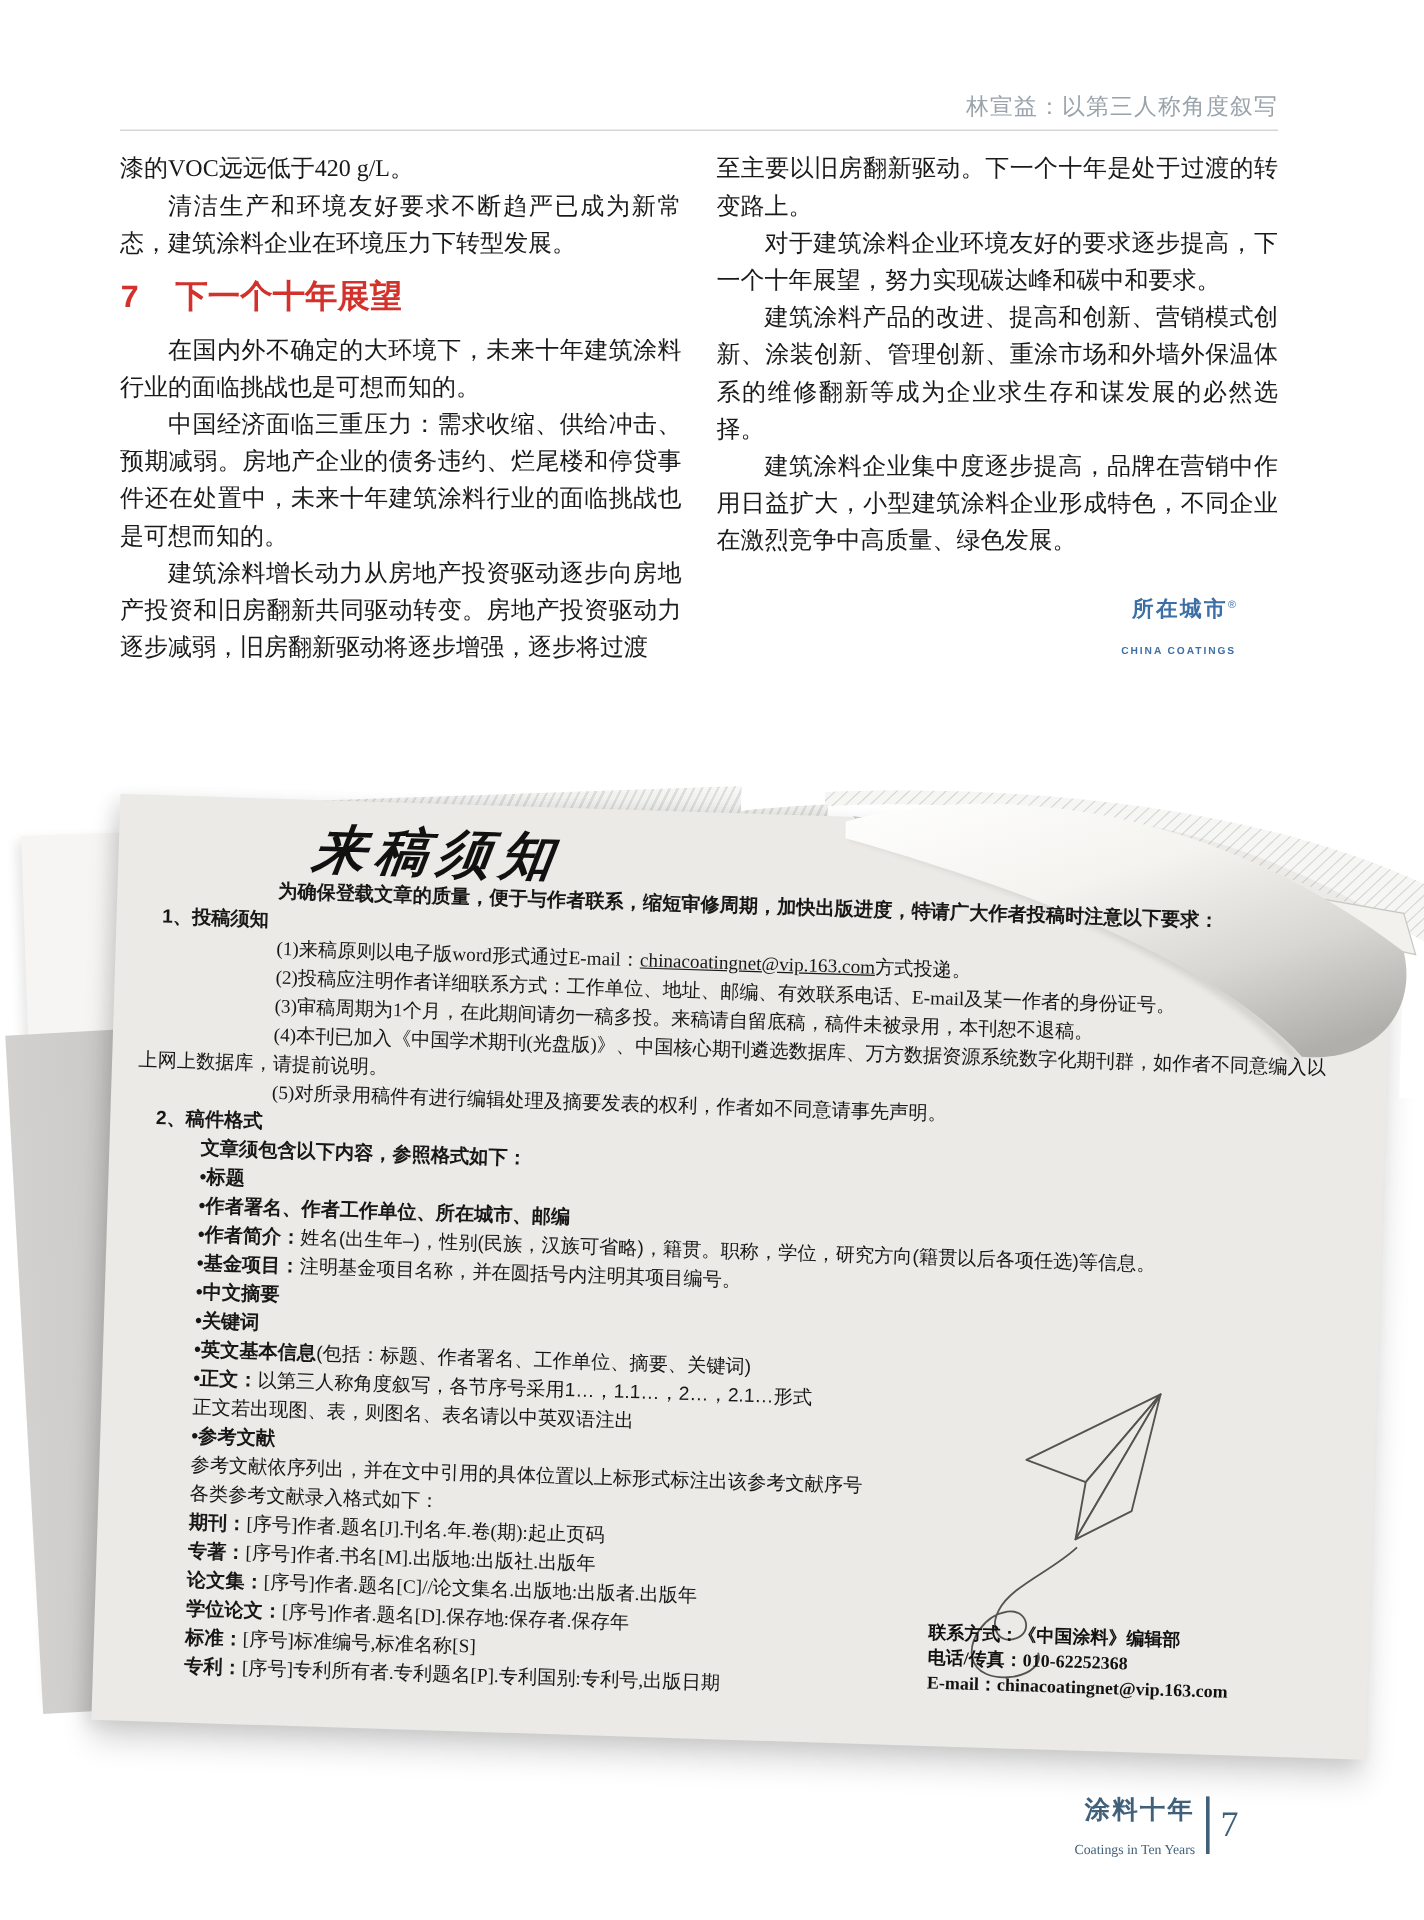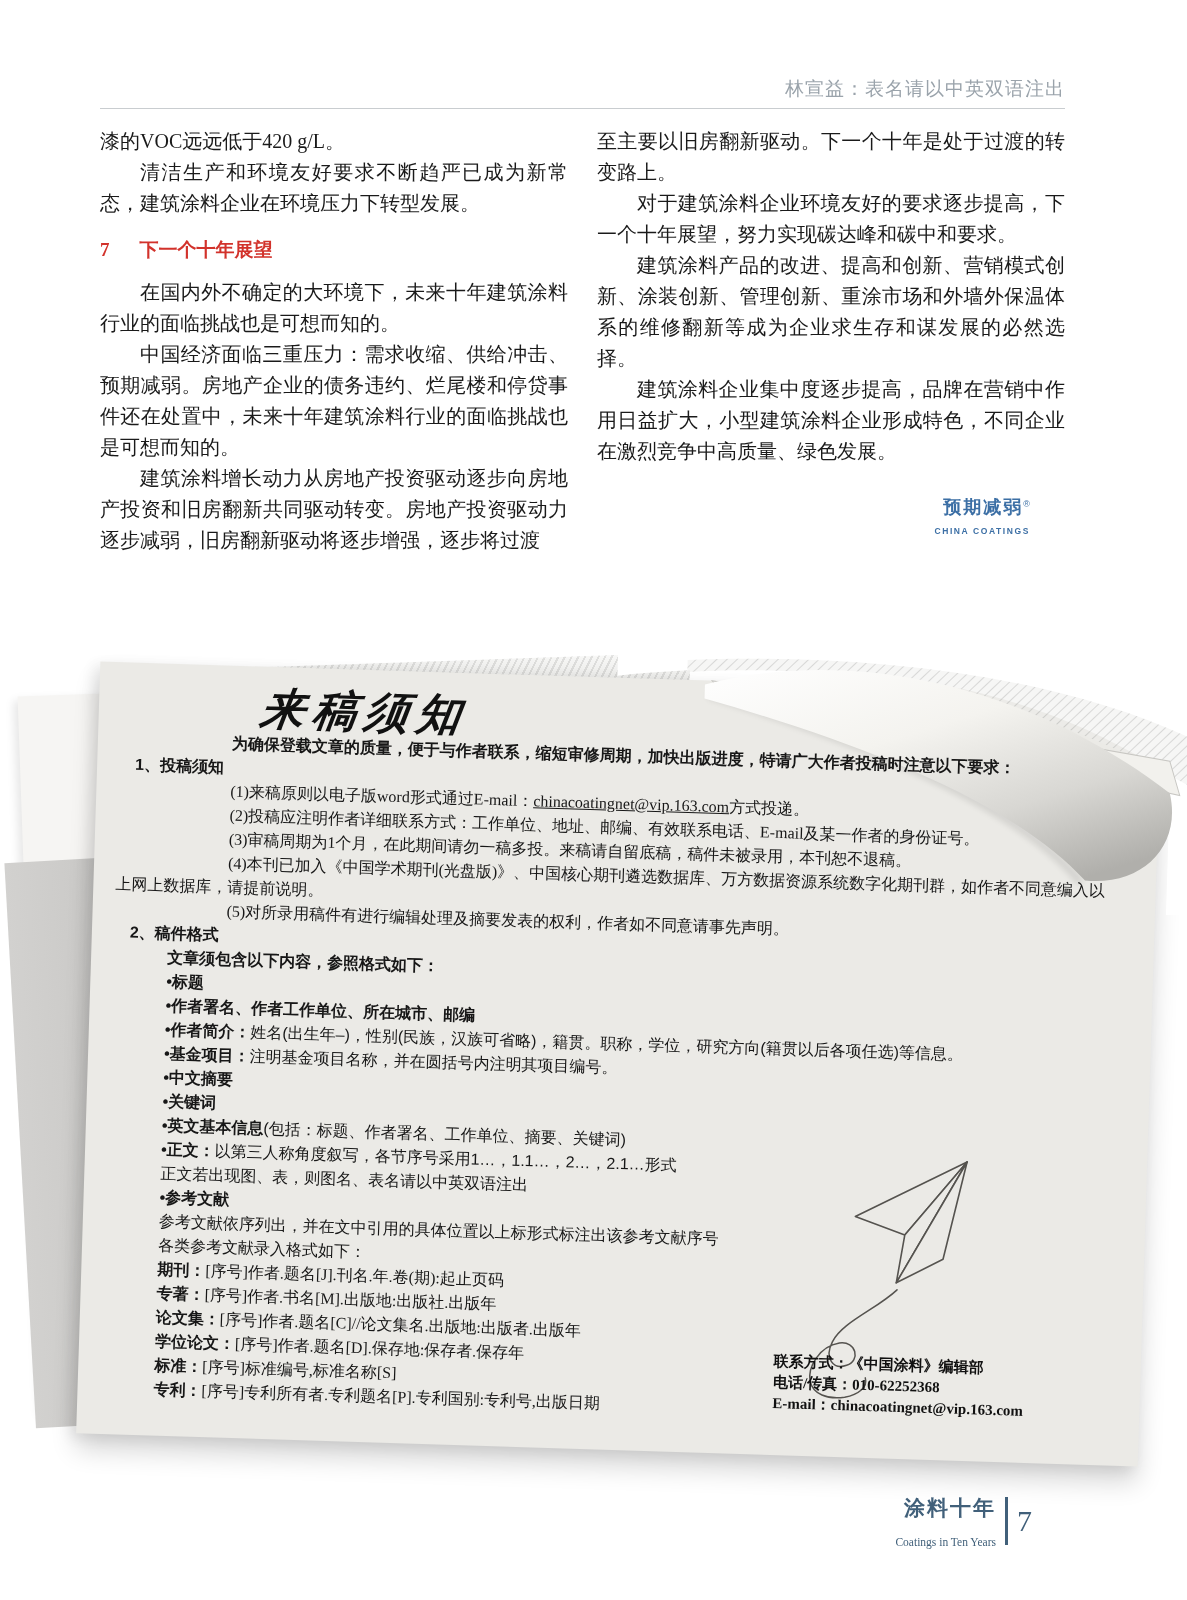--- a/index.html
+++ b/index.html
@@ -11,30 +11,30 @@
 etten    font-family:"Liberation Sans","DejaVu Sans",sans-serif;
     font-size:19px;color:#9aa3ab;letter-spacing:1px;}
   .header-rule{position:absolute;left:100px;top:108px;width:965px;height:0;border-top:1px solid #c9cdd0;}
 
   
   .col{position:absolute;top:126px;width:468px;font-size:20px;line-height:31px;text-align:justify;}
   .col-left{left:100px;}
   .col-right{left:597px;}
   .ap{margin:0;text-indent:2em;}
   .ap.noindent{text-indent:0;}
-  .sec-heading{margin:15px 0 11px 0;font-family:Liberation Serif, serif;
-    font-size:19px;font-weight:bold;line-height:32px;text-indent:0;}
+  .sec-heading{margin:15px 0 11px 0;font-family:Liberation Mono, monospace;
+    font-size:27px;font-weight:bold;line-height:32px;text-indent:0;}
   .sec-heading .num{margin-right:30px;}
 
   
   .brand{position:absolute;left:870px;top:495px;width:160px;text-align:right;
     font-family:"Liberation Sans","DejaVu Sans",sans-serif;}
   .brand .cn{font-size:18px;font-weight:bold;letter-spacing:2px;}
   .brand .mark{font-size:9px;vertical-align:super;}
-  .brand .en{font-size:8.5px;font-weight:bold;letter-spacing:1.6px;margin-top:7px;}
+  .brand .en{font-size:8.5px;font-weight:bold;letter-spacing:1.6px;margin-top:18px;}
 
   
   .usheet{position:absolute;left:30px;top:692px;width:250px;height:716px;background:#f6f5f3;
     transform:rotate(-2deg);box-shadow:-4px 4px 10px rgba(0,0,0,.10);z-index:1;}
   .gsheet{position:absolute;left:20px;top:856px;width:240px;height:566px;
     background:linear-gradient(90deg,#d2d1cf,#c3c2c0 70%);transform:rotate(-3.2deg);z-index:1;}
   .strip{position:absolute;left:150px;top:645px;width:540px;height:48px;z-index:1;transform:rotate(1.6deg);
     background:
       repeating-linear-gradient(115deg, rgba(140,140,138,.22) 0 2px, rgba(255,255,255,0) 2px 6px),
       linear-gradient(180deg,#fbfbfa 0%,#ececea 55%,#dfdedc 100%);
@@ -71,21 +71,21 @@
   .footer .jcn{font-size:21px;font-weight:bold;letter-spacing:2px;font-family:Liberation Serif, serif;}
   .footer .jen{font-size:11.5px;margin-top:14px;}
   .footer .bar{width:3px;height:48px;background:#41607a;margin-right:9px;}
   .footer .pnum{font-size:30px;line-height:30px;}
 </style>
 </head>
 <body>
 
 <div id="page">
 
-  <div class="running-header">林宣益：表名请以中英双语注出</div>
+  <div class="running-header">林宣益：以第三人称角度叙写</div>
   <div class="header-rule"></div>
 
   <div class="col col-left">
     <p class="ap noindent">漆的VOC远远低于420 g/L。</p>
     <p class="ap">清洁生产和环境友好要求不断趋严已成为新常态，建筑涂料企业在环境压力下转型发展。</p>
     <h2 class="sec-heading" style="color:#d2322b;">
       <span class="num">7</span><span>下一个十年展望</span>
     </h2>
     <p class="ap">在国内外不确定的大环境下，未来十年建筑涂料行业的面临挑战也是可想而知的。</p>
     <p class="ap">中国经济面临三重压力：需求收缩、供给冲击、预期减弱。房地产企业的债务违约、烂尾楼和停贷事件还在处置中，未来十年建筑涂料行业的面临挑战也是可想而知的。</p>
@@ -93,21 +93,21 @@
   </div>
 
   <div class="col col-right">
     <p class="ap noindent">至主要以旧房翻新驱动。下一个十年是处于过渡的转变路上。</p>
     <p class="ap">对于建筑涂料企业环境友好的要求逐步提高，下一个十年展望，努力实现碳达峰和碳中和要求。</p>
     <p class="ap">建筑涂料产品的改进、提高和创新、营销模式创新、涂装创新、管理创新、重涂市场和外墙外保温体系的维修翻新等成为企业求生存和谋发展的必然选择。</p>
     <p class="ap">建筑涂料企业集中度逐步提高，品牌在营销中作用日益扩大，小型建筑涂料企业形成特色，不同企业在激烈竞争中高质量、绿色发展。</p>
   </div>
 
   <div class="brand" style="color:#3c6fa5;">
-    <div><span class="cn">预期减弱</span><span class="mark">®</span></div>
+    <div><span class="cn">所在城市</span><span class="mark">®</span></div>
     <div class="en">CHINA COATINGS</div>
   </div>
 
   <div class="usheet"></div>
   <div class="gsheet"></div>
   <div class="strip"></div>
 
   <div class="sheet">
 
     <svg class="curl-svg" viewBox="0 0 600 262" aria-hidden="true">

